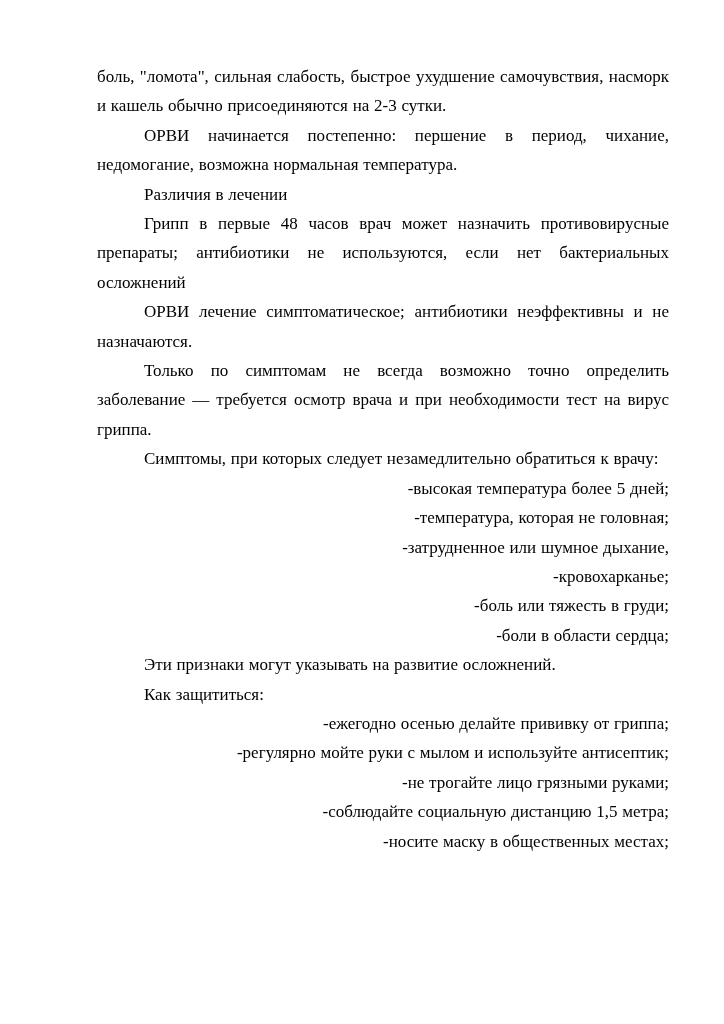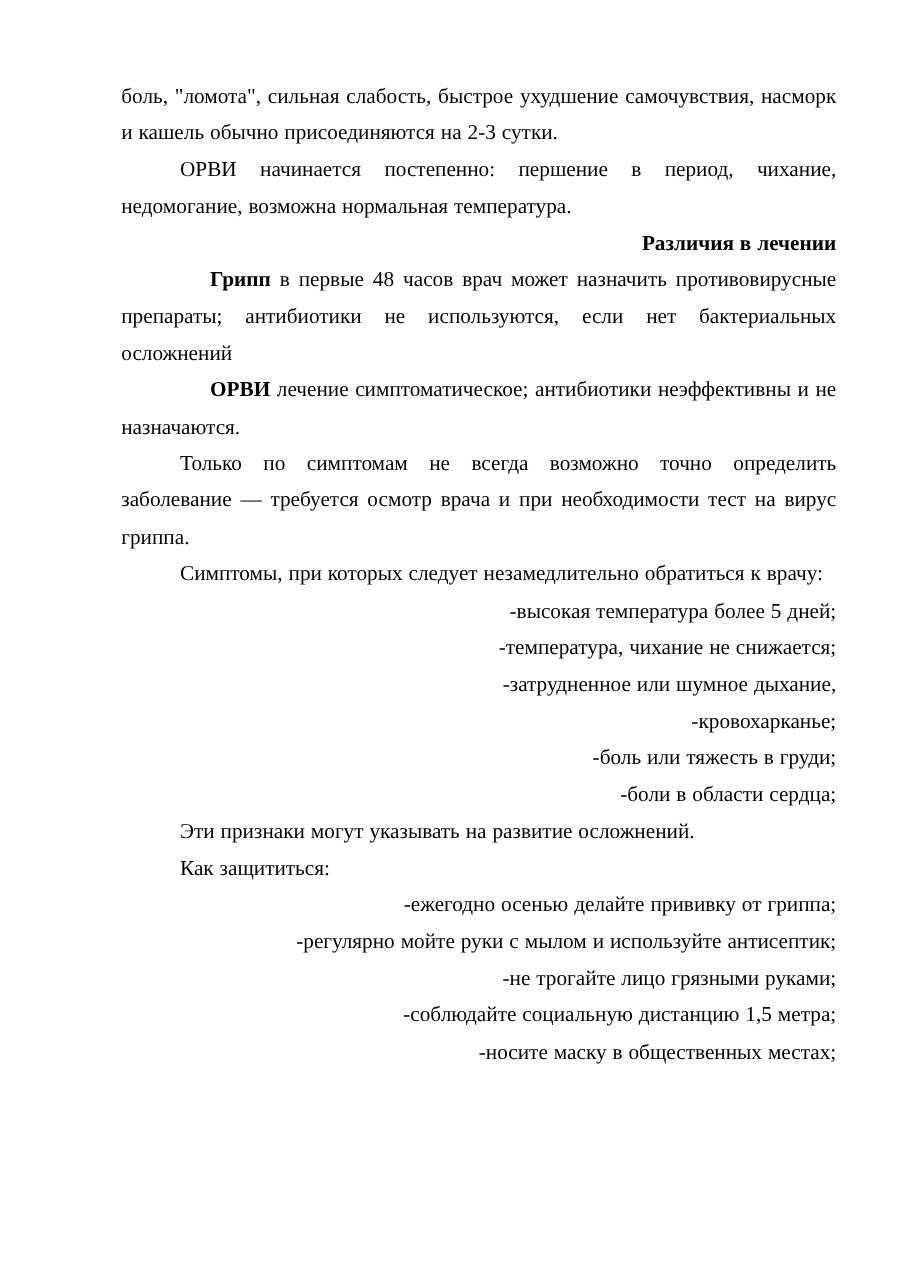--- a/index.html
+++ b/index.html
@@ -24,30 +24,29 @@
     font-size: 17px;
     line-height: 29.4px;
     text-align: justify;
     text-indent: 47px;
     word-spacing: 0.5px;
   }
   .para.no-indent {
     text-indent: 0;
   }
   .para.heading {
-    font-weight: bold;
-    text-align: right;
+    font-weight: normal;
+    text-align: left;
   }
   .para.list-line {
     text-indent: 0;
     text-align: right;
   }
   .para .lead {
-    font-weight: bold;
-    margin-left: 24px;
+    font-weight: normal;
   }
 </style>
 </head>
 <body>
 
 <div class="page">
 
   <p class="para no-indent">боль, "ломота", сильная слабость, быстрое ухудшение самочувствия, насморк и кашель обычно присоединяются на 2-3 сутки.</p>
 
   <p class="para">ОРВИ начинается постепенно: першение в период, чихание, недомогание, возможна нормальная температура.</p>
@@ -56,21 +55,21 @@
 
   <p class="para"><span class="lead">Грипп</span><span> в первые 48 часов врач может назначить противовирусные препараты; антибиотики не используются, если нет бактериальных осложнений</span></p>
 
   <p class="para"><span class="lead">ОРВИ</span><span> лечение симптоматическое; антибиотики неэффективны и не назначаются.</span></p>
 
   <p class="para">Только по симптомам не всегда возможно точно определить заболевание — требуется осмотр врача и при необходимости тест на вирус гриппа.</p>
 
   <p class="para">Симптомы, при которых следует незамедлительно обратиться к врачу:</p>
 
   <p class="para list-line">-высокая температура более 5 дней;</p>
-  <p class="para list-line">-температура, чихание не снижается;</p>
+  <p class="para list-line">-температура, которая не головная;</p>
   <p class="para list-line">-затрудненное или шумное дыхание,</p>
   <p class="para list-line">-кровохарканье;</p>
   <p class="para list-line">-боль или тяжесть в груди;</p>
   <p class="para list-line">-боли в области сердца;</p>
 
   <p class="para">Эти признаки могут указывать на развитие осложнений.</p>
 
   <p class="para">Как защититься:</p>
 
   <p class="para list-line">-ежегодно осенью делайте прививку от гриппа;</p>

